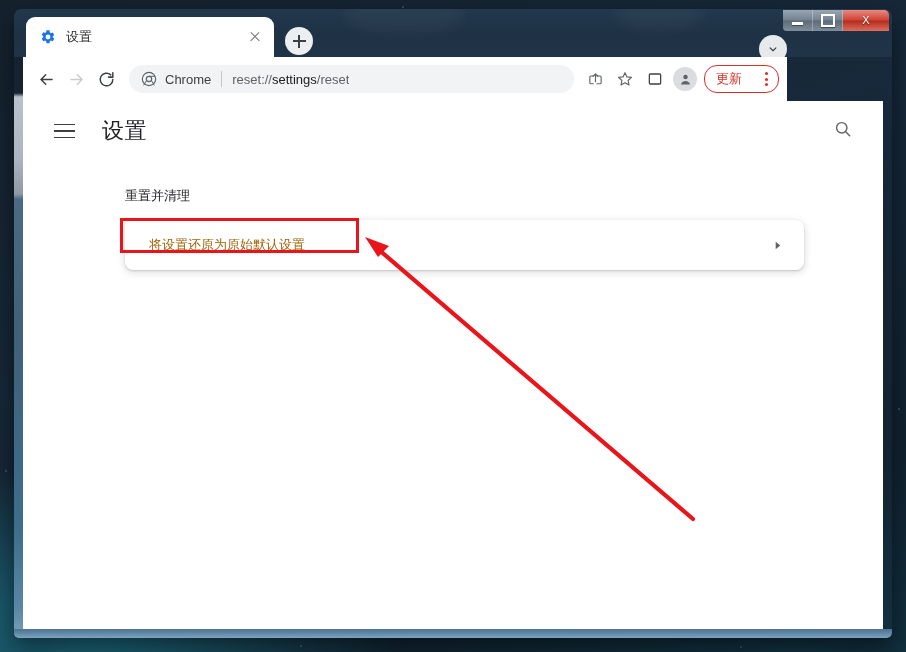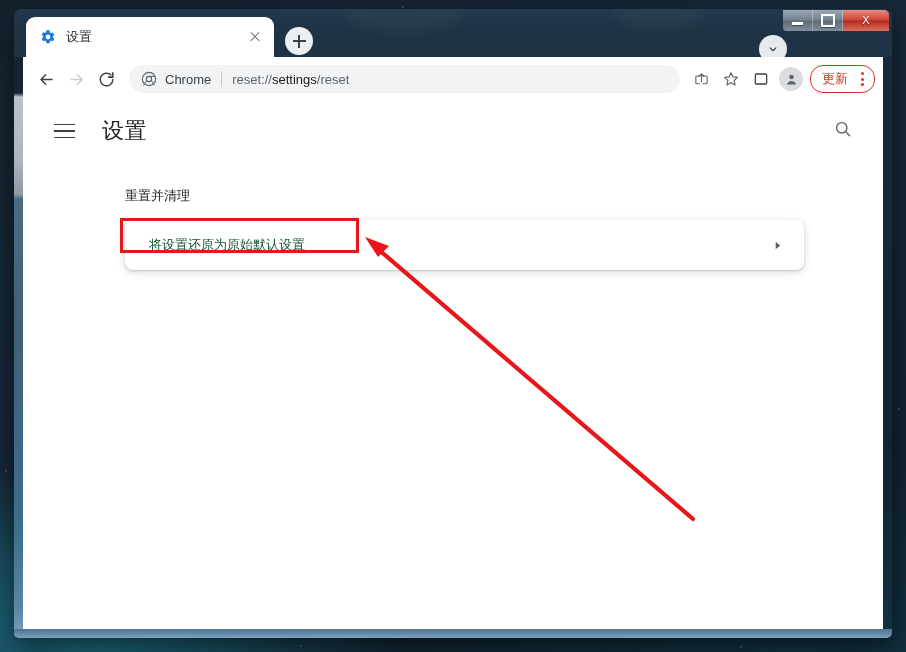--- a/index.html
+++ b/index.html
@@ -184,21 +184,21 @@
     border-right: none;
   }
   .cap .glyph { color: #ffffff; font-size: 11px; line-height: 1; text-shadow: 0 1px 1px rgba(0,0,0,.5); }
   .cap .min-bar { width: 11px; height: 3px; background: #fff; margin-top: 6px; box-shadow: 0 1px 1px rgba(0,0,0,.4); }
   .cap .max-box { width: 10px; height: 9px; border: 2px solid #fff; box-shadow: 0 1px 1px rgba(0,0,0,.4); }
 
   
   #toolbar {
     position: absolute;
     left: 9px; top: 48px;
-    width: 860px;
+    width: 764px;
     height: 44px;
     background: #ffffff;
     display: flex;
     align-items: center;
     box-sizing: border-box;
     padding: 0 8px;
   }
   .tb-icon {
     width: 30px; height: 30px;
     display: flex;
@@ -247,21 +247,21 @@
     border-radius: 13px;
     display: flex;
     align-items: center;
     padding: 0 4px 0 11px;
     margin-left: 4px;
   }
   .update-pill .label {
     font-size: 13px;
     color: #d93025;
     white-space: nowrap;
-    margin-right: 6px;
+    margin-right: 16px;
   }
   .kebab {
     width: 16px;
     height: 18px;
     display: flex;
     flex-direction: column;
     justify-content: center;
     align-items: center;
     gap: 2.5px;
   }
@@ -341,21 +341,21 @@
     height: 50px;
     display: flex;
     align-items: center;
     padding: 0 20px 0 24px;
     box-sizing: border-box;
   }
   .card-row + .card-row { border-top: 1px solid #e8eaed; }
   .row-label {
     flex: 1 1 auto;
     font-size: 13px;
-    color: #14532d;
+    color: #a16207;
   }
   .row-chevron {
     flex: 0 0 auto;
     width: 14px; height: 14px;
     display: flex;
     align-items: center;
     justify-content: center;
   }
 
   

